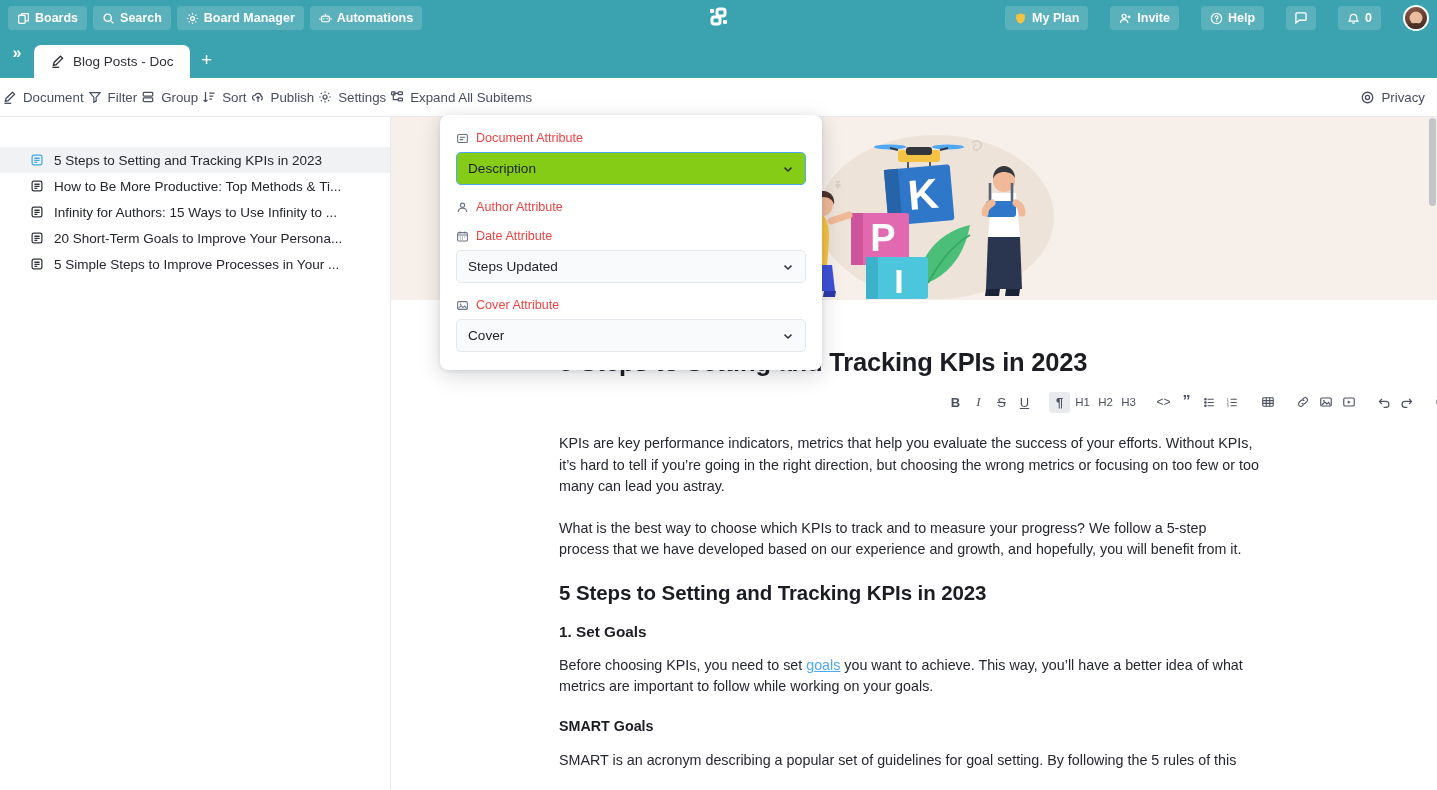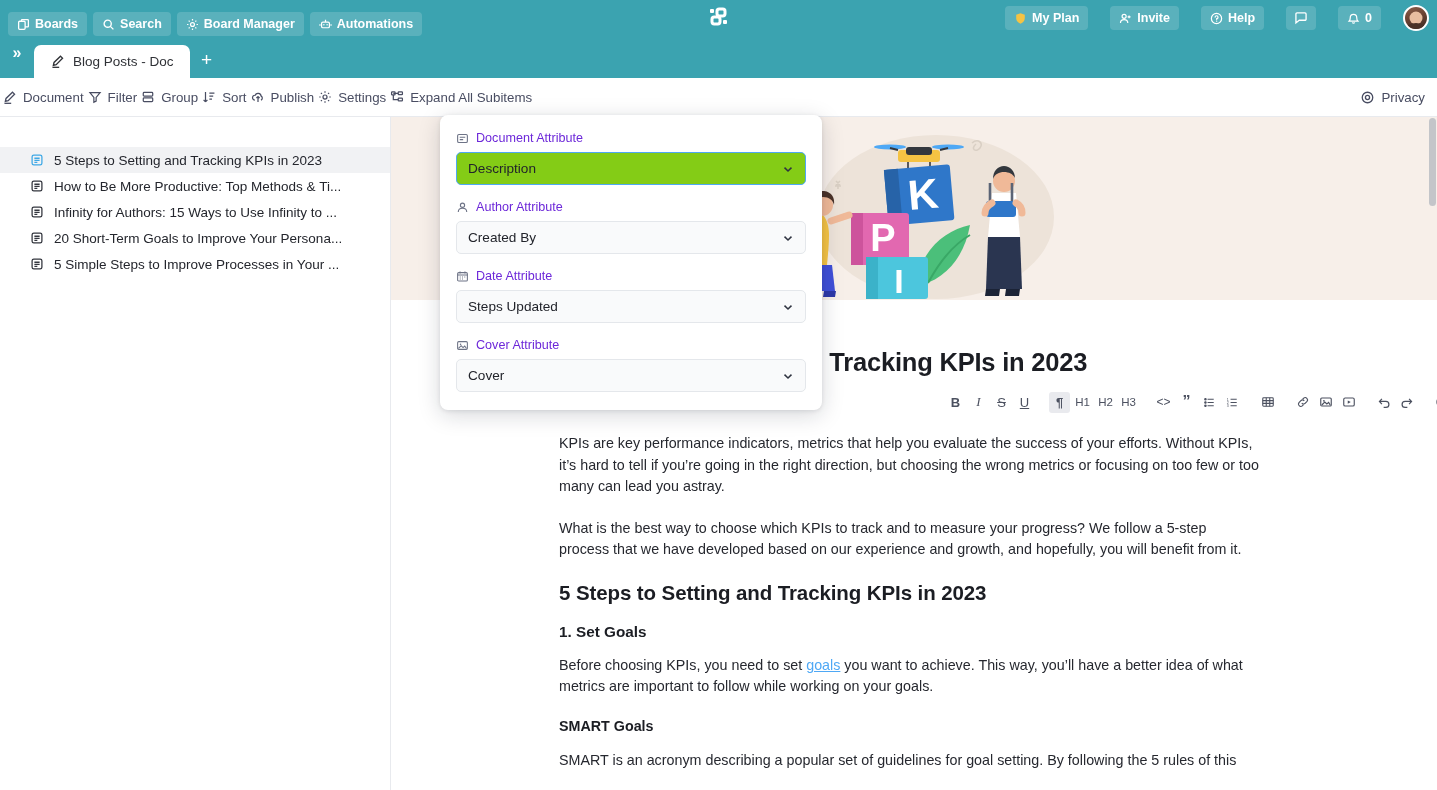--- a/index.html
+++ b/index.html
@@ -8,21 +8,21 @@
     font-family: "Liberation Sans", sans-serif;
     background: #ffffff;
     overflow: hidden;
   }
   #app { position: relative; width: 1437px; height: 790px; overflow: hidden; }
 
   
   .topbar {
     position: absolute; top: 0; left: 0; width: 1437px; height: 36px;
     background: #3ba3b0;
-    display: flex; align-items: flex-end;
+    display: flex; align-items: center;
   }
   .topbar-left { display: flex; align-items: center; gap: 6px; padding-left: 8px; }
   .topbar-right {
     position: absolute; right: 8px; top: 0; height: 36px;
     display: flex; align-items: center; gap: 22px;
   }
   .tb-btn {
     display: flex; align-items: center; gap: 5px;
     height: 24px; padding: 0 9px;
     background: rgba(255,255,255,0.16);
@@ -165,21 +165,21 @@
   
   .settings-panel {
     position: absolute; left: 440px; top: 115px;
     width: 382px; padding: 16px 16px 18px 16px;
     background: #ffffff; border-radius: 8px;
     box-shadow: 0 5px 22px rgba(20,25,40,0.17), 0 1px 4px rgba(20,25,40,0.10);
     z-index: 50;
   }
   .attr-label {
     display: flex; align-items: center; gap: 7px;
-    font-size: 12.6px; color: #6d28d9; margin-bottom: 7px;
+    font-size: 12.6px; color: #ef4444; margin-bottom: 7px;
   }
   .attr-label:not(:first-child) { margin-top: 15px; }
   .attr-select {
     position: relative; height: 33px;
     background: #f9fafb; border: 1px solid #e4e7eb; border-radius: 5px;
     display: flex; align-items: center; padding: 0 32px 0 11px;
     font-size: 13.6px; color: #22242b; cursor: pointer;
   }
   .attr-select.focused { background: #84cc16; border-color: #4ea8f5; }
   .attr-select .caret {
@@ -666,28 +666,20 @@
 
   <div class="attr-label">
     <span class="tb-ico">
       <svg width="13" height="13" viewBox="0 0 16 16" fill="none" stroke="#6d7386" stroke-width="1.35">
         <circle cx="8" cy="5.2" r="2.6"></circle>
             <path d="M2.8 13.6c0-2.9 2.4-4.6 5.2-4.6s5.2 1.7 5.2 4.6"></path>
       </svg>
     </span>
     <span>Author Attribute</span>
   </div>
-  <div class="attr-select">
-    <span>Created By</span>
-    <span class="caret">
-      <svg width="14" height="14" viewBox="0 0 16 16" fill="none" stroke="#2f3340" stroke-width="1.7">
-            <path d="M4 6.4 8 10.2l4-3.8"></path>
-          </svg>
-    </span>
-  </div>
 
   <div class="attr-label">
     <span class="tb-ico">
       <svg width="13" height="13" viewBox="0 0 16 16" fill="none" stroke="#6d7386" stroke-width="1.3">
         <rect x="2" y="3.2" width="12" height="10.4" rx="1.4"></rect>
             <path d="M2 6.2h12M5 1.9v2.4M11 1.9v2.4"></path>
         <path d="M4.6 8.6h1.2M7.4 8.6h1.2M10.2 8.6h1.2M4.6 11h1.2M7.4 11h1.2"></path>
       </svg>
     </span>
     <span>Date Attribute</span>

